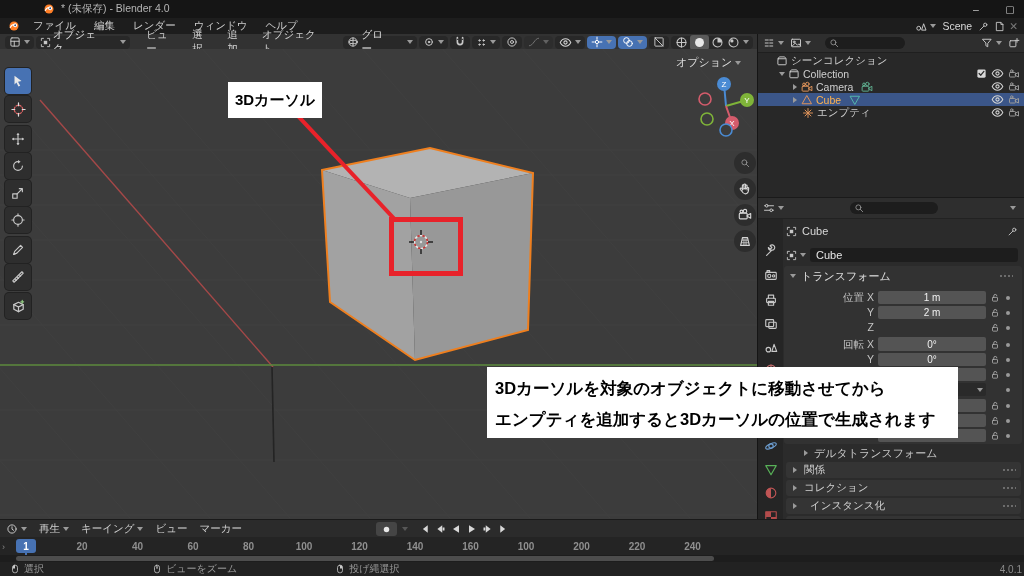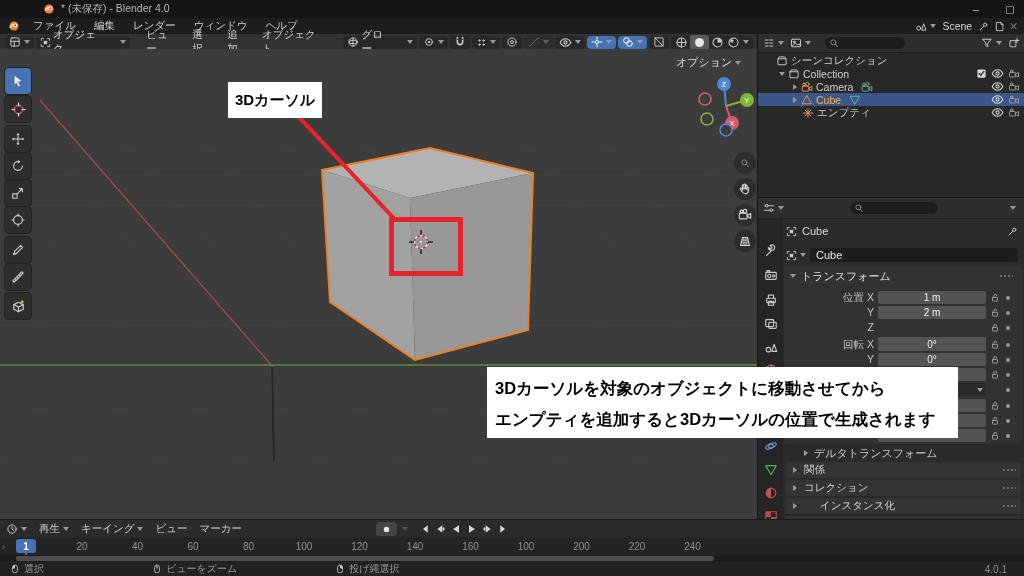--- a/index.html
+++ b/index.html
@@ -50,21 +50,21 @@
   .panel-row{position:absolute;left:786px;width:235px;height:16px;background:#343434;border-radius:3px;display:flex;align-items:center;color:#d2d2d2;font-size:10.5px;}
   .grip{width:14px;height:5px;margin-left:auto;margin-right:5px;
         background-image:radial-gradient(#7a7a7a 1px,transparent 1.2px);background-size:4px 4px;opacity:.8;}
   .fld{position:absolute;left:878px;width:108px;height:13px;background:#545454;border-radius:2px;color:#f1f1f1;font-size:10px;display:flex;align-items:center;justify-content:center;}
   .flbl{position:absolute;left:783px;width:91px;height:13px;text-align:right;font-size:10.5px;color:#c5c5c5;line-height:13px;}
   .lockdot{position:absolute;left:990px;width:30px;height:13px;display:flex;align-items:center;gap:6px;}
   .dot{width:4px;height:4px;border-radius:50%;background:#9a9a9a;}
   
   #timeline-header{left:0;top:519px;width:1024px;height:18px;background:#2b2b2b;display:flex;align-items:center;border-top:1px solid #1a1a1a;color:#d0d0d0;font-size:10.5px;}
   #ruler{left:0;top:537px;width:1024px;height:18px;background:#242424;}
-  .ruler-num{position:absolute;top:541px;font-size:10px;color:#8f8f8f;transform:translateX(-50%);}
+  .ruler-num{position:absolute;top:541px;font-size:10px;color:#8f8f8f;transform:translateX(-50%);font-weight:bold;}
   #playhead{left:16px;top:539px;width:20px;height:14px;background:#4772b3;border-radius:3px;color:#fff;font-size:10px;font-weight:bold;display:flex;align-items:center;justify-content:center;}
   #scrollbar{left:0;top:555px;width:1024px;height:7px;background:#1d1d1d;}
   #scroll-thumb{left:16px;top:556px;width:698px;height:5px;background:#4d4d4d;border-radius:3px;}
   
   #statusbar{left:0;top:562px;width:1024px;height:14px;background:#222;display:flex;align-items:center;color:#9a9a9a;font-size:10px;}
   .tl-btn{background:#454545;border-radius:3px;height:14px;display:inline-flex;align-items:center;padding:0 5px;margin-right:2px;}
   .divider-v{position:absolute;left:757px;top:34px;width:1px;height:528px;background:#151515;}
 </style>
 </head>
 <body>
@@ -930,21 +930,21 @@
         <span style="margin-left: 6px;">関係</span>
         <span class="grip"></span>
       </div>
       <div class="panel-row" style="top: 480px;">
         <span class="chev r" style="margin-left: 6px;"></span>
         <span style="margin-left: 6px;">コレクション</span>
         <span class="grip"></span>
       </div>
       <div class="panel-row" style="top: 498px;">
         <span class="chev r" style="margin-left: 6px;"></span>
-        <span style="margin-left: 22px;">インスタンス化</span>
+        <span style="margin-left: 12px;">インスタンス化</span>
         <span class="grip"></span>
       </div>
       <div class="panel-row" style="top: 516px;">
         <span class="chev r" style="margin-left: 6px;"></span>
         <span style="margin-left: 6px;">モーションパス</span>
         <span class="grip"></span>
       </div>
       <div class="panel-row" style="top: 534px;">
         <span class="chev r" style="margin-left: 6px;"></span>
         <span style="margin-left: 6px;">可視性</span>
@@ -1074,15 +1074,15 @@
           <span class="icon" style="margin-right: 4px;">
             <svg width="10" height="12" viewBox="0 0 16 16" style="color:#c8c8c8" fill="none" stroke="currentColor" stroke-width="1.3" stroke-linecap="round" stroke-linejoin="round">
               <rect x="4" y="2" width="8" height="12" rx="3.5"></rect>
               <path d="M12 5.5a3.5 3.5 0 0 0-4-3.4V7h4z" fill="currentColor" stroke="none"></path>
             </svg>
           </span>
           <span>投げ縄選択</span>
         </span>
       </span>
     <span style="flex:1"></span>
-    <span style="margin-right:17px;color:#8a8a8a;text-align:center;">4.0.1</span>
+    <span style="margin-right:2px;color:#8a8a8a;text-align:center;">4.0.1</span>
   </div>
 </div>
 
 </body></html>

